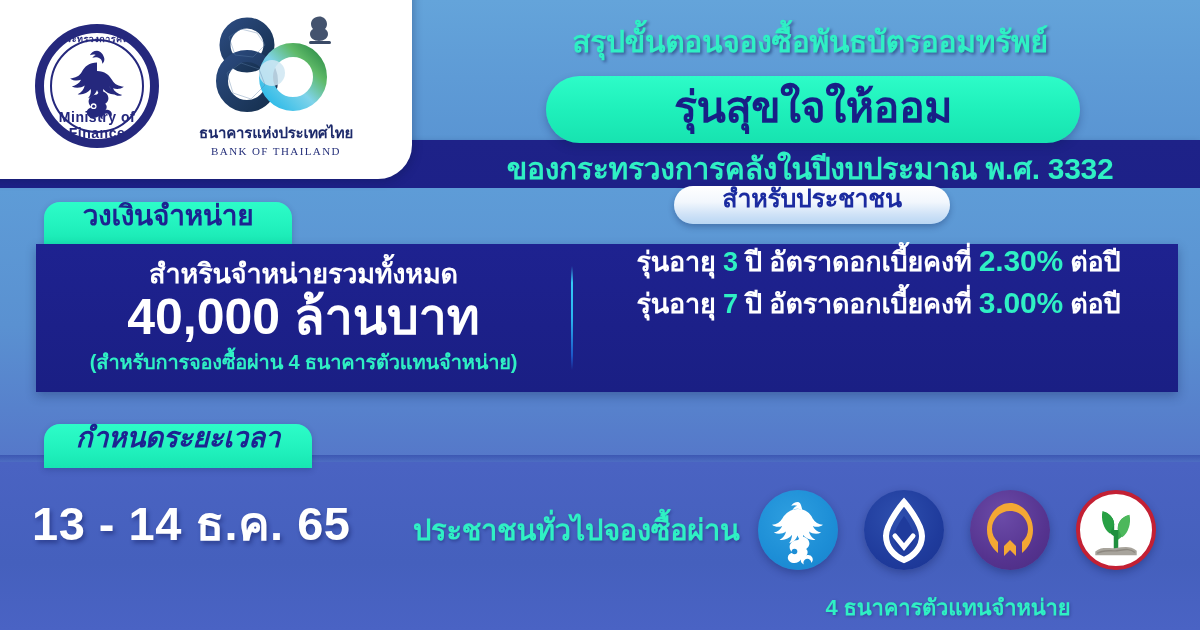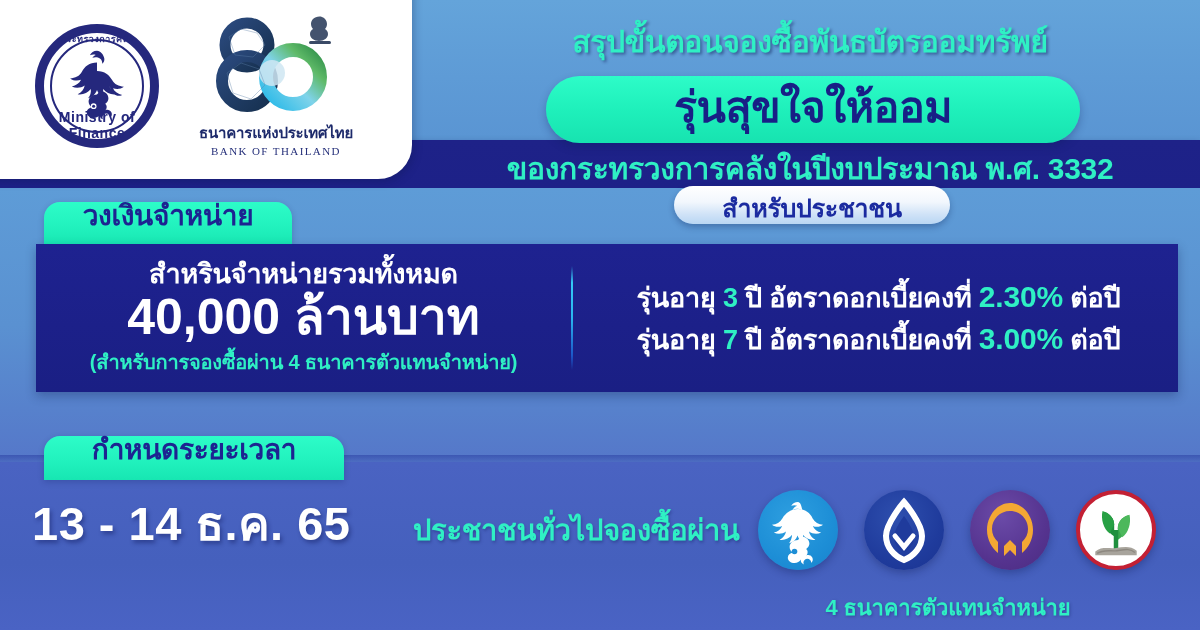--- a/index.html
+++ b/index.html
@@ -100,41 +100,41 @@
     letter-spacing: -.3px;
   }
 
   
   .citizen-badge {
     position: absolute; left: 674px; top: 186px;
     width: 276px; height: 38px;
     background: linear-gradient(180deg, #ffffff 0%, #f2f7fd 42%, #cfe2f7 75%, #b9d6f3 100%);
     border-radius: 19px;
     box-shadow: 0 3px 6px rgba(10,25,80,.30);
-    display: flex; align-items: flex-end; justify-content: center;
+    display: flex; align-items: flex-start; justify-content: center;
   }
   .citizen-badge span {
     font-size: 25px; font-weight: bold; color: #1b2ba0; letter-spacing: -.3px;
     line-height: 1; padding-bottom: 3px;
   }
 
   
   .tab {
     position: absolute;
     background: linear-gradient(180deg, #2dfcc8 0%, #22f2be 55%, #17e6b2 100%);
     border-top-left-radius: 16px; border-top-right-radius: 16px;
     display: flex; align-items: flex-start; justify-content: center;
     box-shadow: 0 2px 6px rgba(10,25,80,.22);
   }
   .tab span {
     font-size: 28px; font-weight: bold; color: #1d2391;
     letter-spacing: -.3px; line-height: 1; padding-bottom: 4px;
   }
   .tab-limit { left: 44px; top: 202px; width: 248px; height: 44px; }
-  .tab-period { left: 44px; top: 436px; width: 300px; height: 44px; }
+  .tab-period { left: 44px; top: 424px; width: 268px; height: 44px; font-style: italic; }
 
   
   .info-panel {
     position: absolute; left: 36px; top: 244px;
     width: 1142px; height: 148px;
     background: linear-gradient(180deg, #1e2290 0%, #1c2089 55%, #1a1f84 100%);
     box-shadow: 0 4px 10px rgba(10,20,70,.30);
     display: flex;
   }
   .info-left {
@@ -155,21 +155,21 @@
     background: linear-gradient(180deg,
         rgba(30,45,160,0) 0%,
         #35c8f6 16%,
         #2ab6f0 50%,
         #1c57c8 86%,
         rgba(28,60,180,0) 100%);
   }
   .info-right {
     flex: 1 1 auto;
     display: flex; flex-direction: column;
-    align-items: center; justify-content: center;
+    align-items: center; 
     gap: 8px; padding-left: 6px;
   }
   .rate-line {
     font-size: 27px; color: #ffffff; font-weight: bold;
     letter-spacing: -.2px; white-space: nowrap; line-height: 1.1;
   }
   .rate-line .hl { color: #2ff0c4; }
   .rate-line .pct { color: #2ff0c4; font-size: 30px; }
 
   

